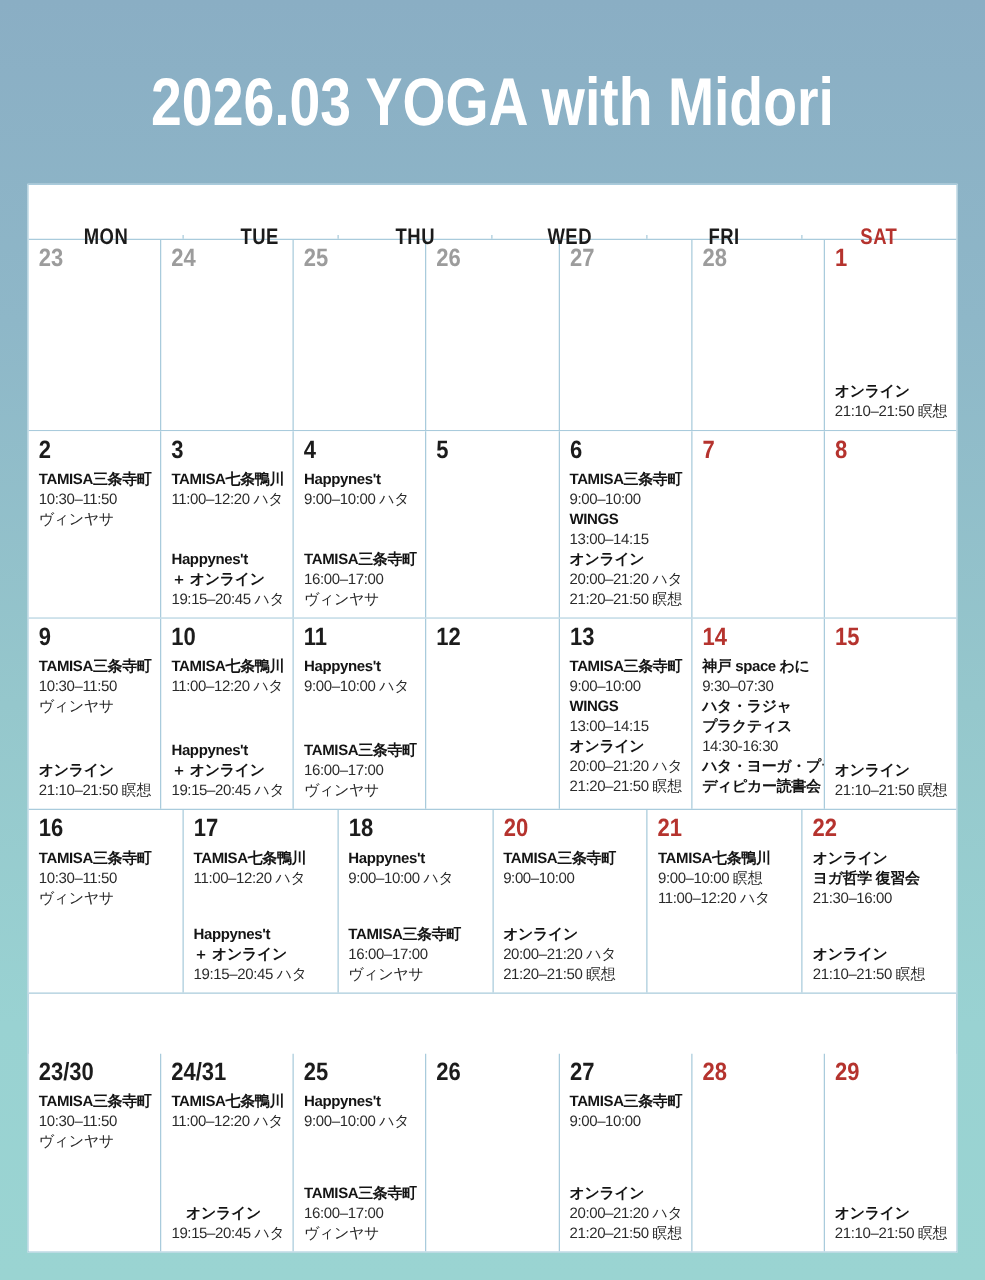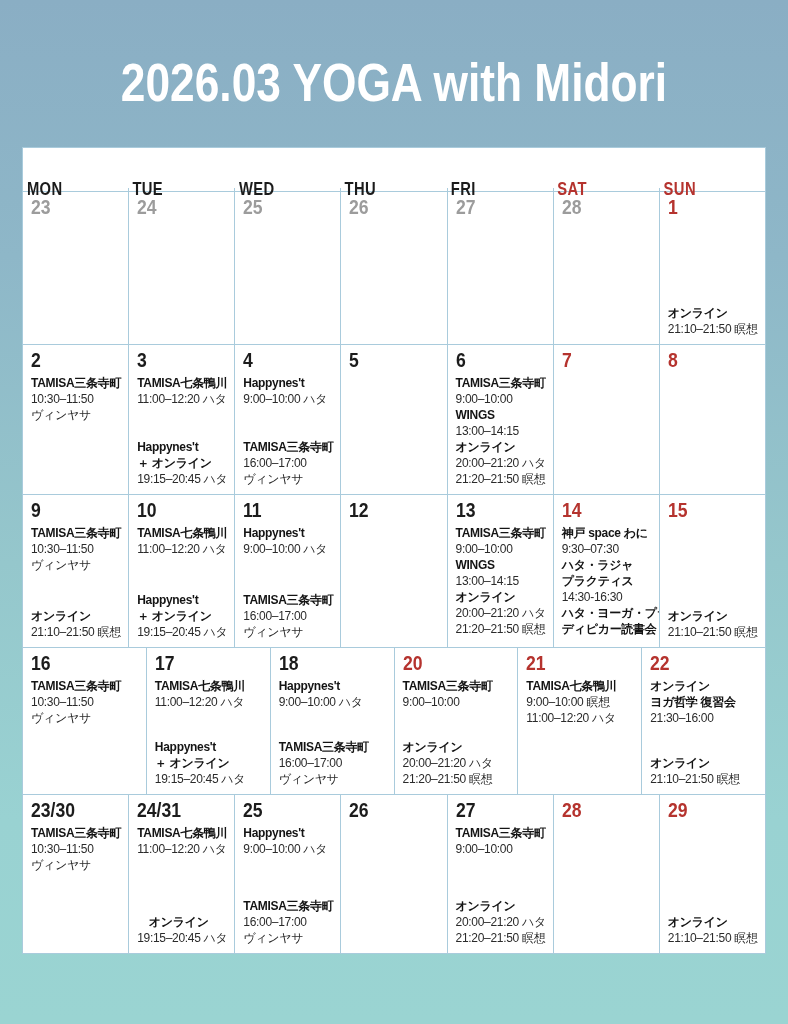--- a/index.html
+++ b/index.html
@@ -30,40 +30,40 @@
   .cal-header {
     display: flex;
     height: 44px;
     border-bottom: 1.5px solid #A9CBDC;
     background: #FFFFFF;
   }
   .hcell {
     flex: 1 1 0;
     display: flex;
     align-items: center;
-    justify-content: flex-start;
+    justify-content: center;
     border-right: 1.5px solid #A9CBDC;
     font-size: 18px;
     font-weight: 700;
     color: #1B1B1B;
     margin-top: 40px;
   }
   .hcell:last-child { border-right: none; }
   .hlabel { display: inline-block; transform: scaleX(0.82); letter-spacing: 0.5px; }
   .hlabel.red { color: #B5332E; }
   .cal-row {
     display: flex;
     border-bottom: 1.5px solid #A9CBDC;
     background: #FFFFFF;
   }
   #cal-body .cal-row:nth-child(1) { height: 153px; }
   #cal-body .cal-row:nth-child(2) { height: 150px; }
   #cal-body .cal-row:nth-child(3) { height: 153px; }
   #cal-body .cal-row:nth-child(4) { height: 147px; justify-content: flex-end; }
-  #cal-body .cal-row:nth-child(5) { height: 158px; }
+  #cal-body .cal-row:nth-child(5) { height: 158px; margin-top: 48px; }
   #cal-body .cal-row:last-child { border-bottom: none; }
   .cell {
     flex: 1 1 0;
     border-right: 1.5px solid #A9CBDC;
     padding: 4px 7px 7px 8px;
     display: flex;
     flex-direction: column;
     overflow: hidden;
   }
   .cell:last-child { border-right: none; }
@@ -99,33 +99,30 @@
 
   <div class="calendar">
     <div class="cal-header" id="cal-header">
         <div class="hcell">
           <span class="hlabel black">MON</span>
         </div>
         <div class="hcell">
           <span class="hlabel black">TUE</span>
         </div>
         <div class="hcell">
+          <span class="hlabel black">THU</span>
+        </div>
+        <div class="hcell">
           <span class="hlabel black">WED</span>
         </div>
         <div class="hcell">
-          <span class="hlabel black">THU</span>
-        </div>
-        <div class="hcell">
           <span class="hlabel black">FRI</span>
         </div>
         <div class="hcell">
           <span class="hlabel red">SAT</span>
-        </div>
-        <div class="hcell">
-          <span class="hlabel red">SUN</span>
         </div>
       </div>
     <div id="cal-body">
         <div class="cal-row">
           <div class="cell">
             <div class="date gray">23</div>
           </div>
           <div class="cell">
             <div class="date gray">24</div>
           </div>

